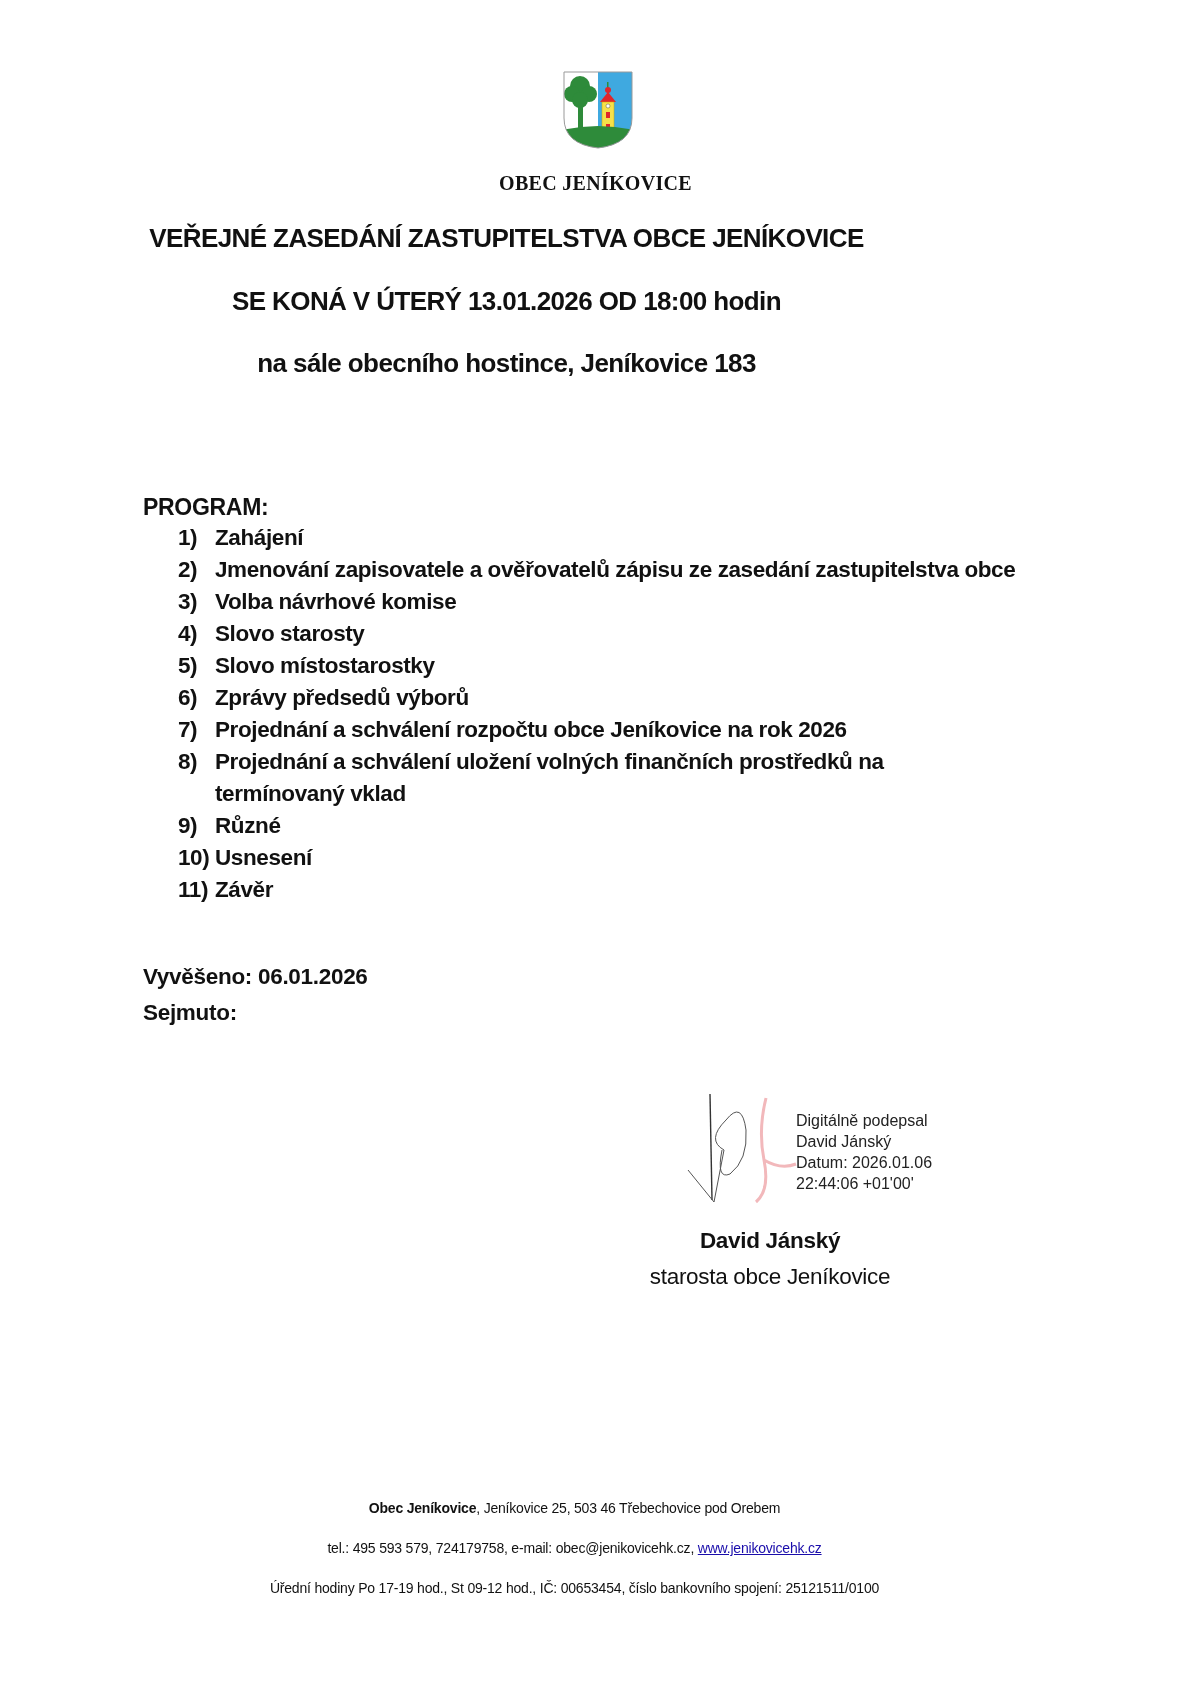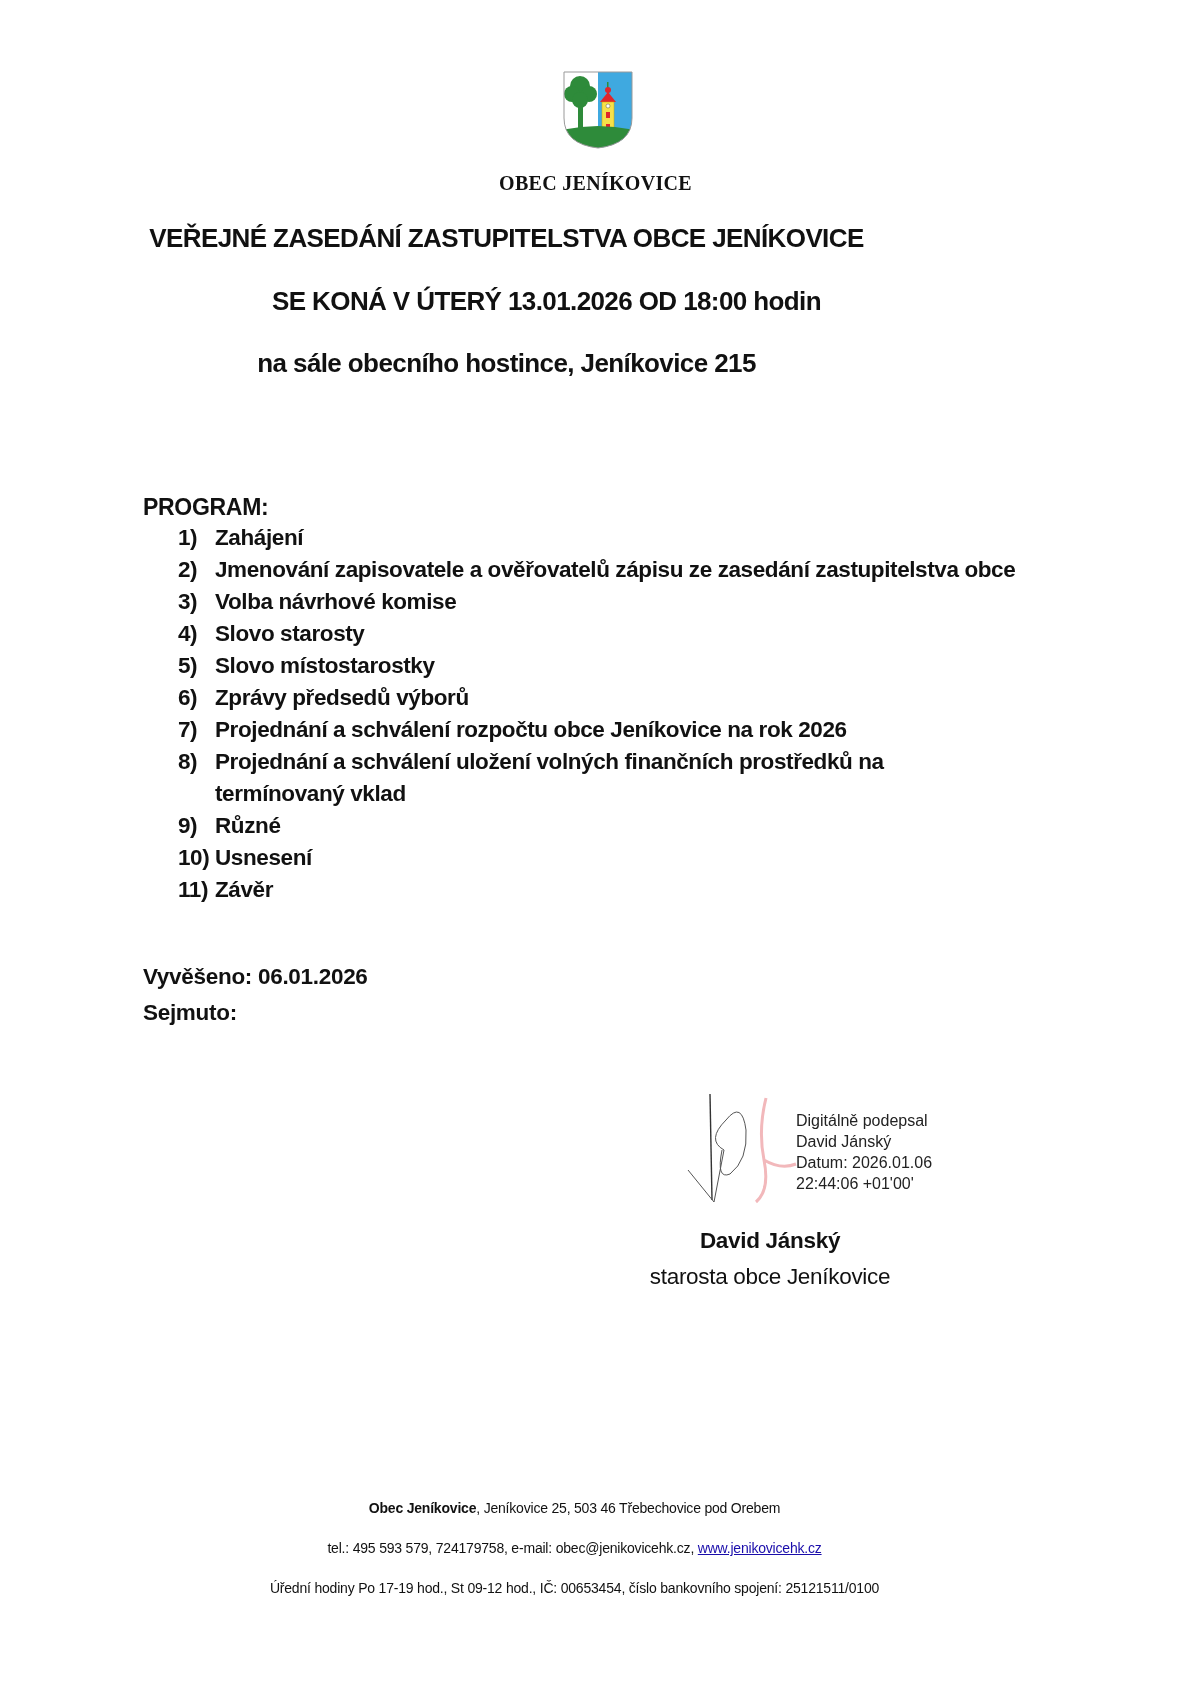--- a/index.html
+++ b/index.html
@@ -12,21 +12,21 @@
     .org-name {
       left: 0; width: 1191px; top: 172px; text-align: center;
       font-family: "Liberation Serif", "DejaVu Serif", serif; font-weight: bold;
       font-size: 20px; letter-spacing: 0.3px;
     }
     .title-line {
       left: 0; width: 1013px; text-align: center; font-weight: bold;
       font-size: 26px; letter-spacing: -0.6px;
     }
     .t1 { top: 223px; }
-    .t2 { top: 286px; padding-left: 40px; }
+    .t2 { top: 286px; }
     .t3 { top: 348px; }
     .program-heading { left: 143px; top: 466px; font-weight: bold; font-size: 23px; letter-spacing: -0.3px; margin-top: 28px; }
     .agenda { left: 178px; top: 522px; margin: 0; padding: 0; list-style: none; }
     .agenda li {
       display: flex; font-weight: bold; font-size: 22.5px; line-height: 32px;
       letter-spacing: -0.4px; width: 880px;
     }
     .agenda .num { width: 37px; flex: 0 0 37px; }
     .agenda .txt { flex: 1; }
     .posted { left: 143px; top: 964px; font-weight: bold; font-size: 22.5px; letter-spacing: -0.3px; }
@@ -76,21 +76,21 @@
       <path d="M0 60 Q36 52 72 60 V80 H0 Z" fill="#2e8b3a"></path>
     </g>
     <path d="M2 2 H70 V48 Q70 74 36 78 Q2 74 2 48 Z" fill="none" stroke="#999" stroke-width="1"></path>
   </svg>
 </div>
 
 <div class="abs org-name">OBEC JENÍKOVICE</div>
 
 <div class="abs title-line t1">VEŘEJNÉ ZASEDÁNÍ ZASTUPITELSTVA OBCE JENÍKOVICE</div>
 <div class="abs title-line t2">SE KONÁ V ÚTERÝ 13.01.2026 OD 18:00 hodin</div>
-<div class="abs title-line t3">na sále obecního hostince, Jeníkovice 215</div>
+<div class="abs title-line t3">na sále obecního hostince, Jeníkovice 183</div>
 
 <div class="abs program-heading">PROGRAM:</div>
 
 <ol class="abs agenda">
   <li>
       <span class="num">1)</span>
       <span class="txt">Zahájení</span>
     </li>
   <li>
       <span class="num">2)</span>

